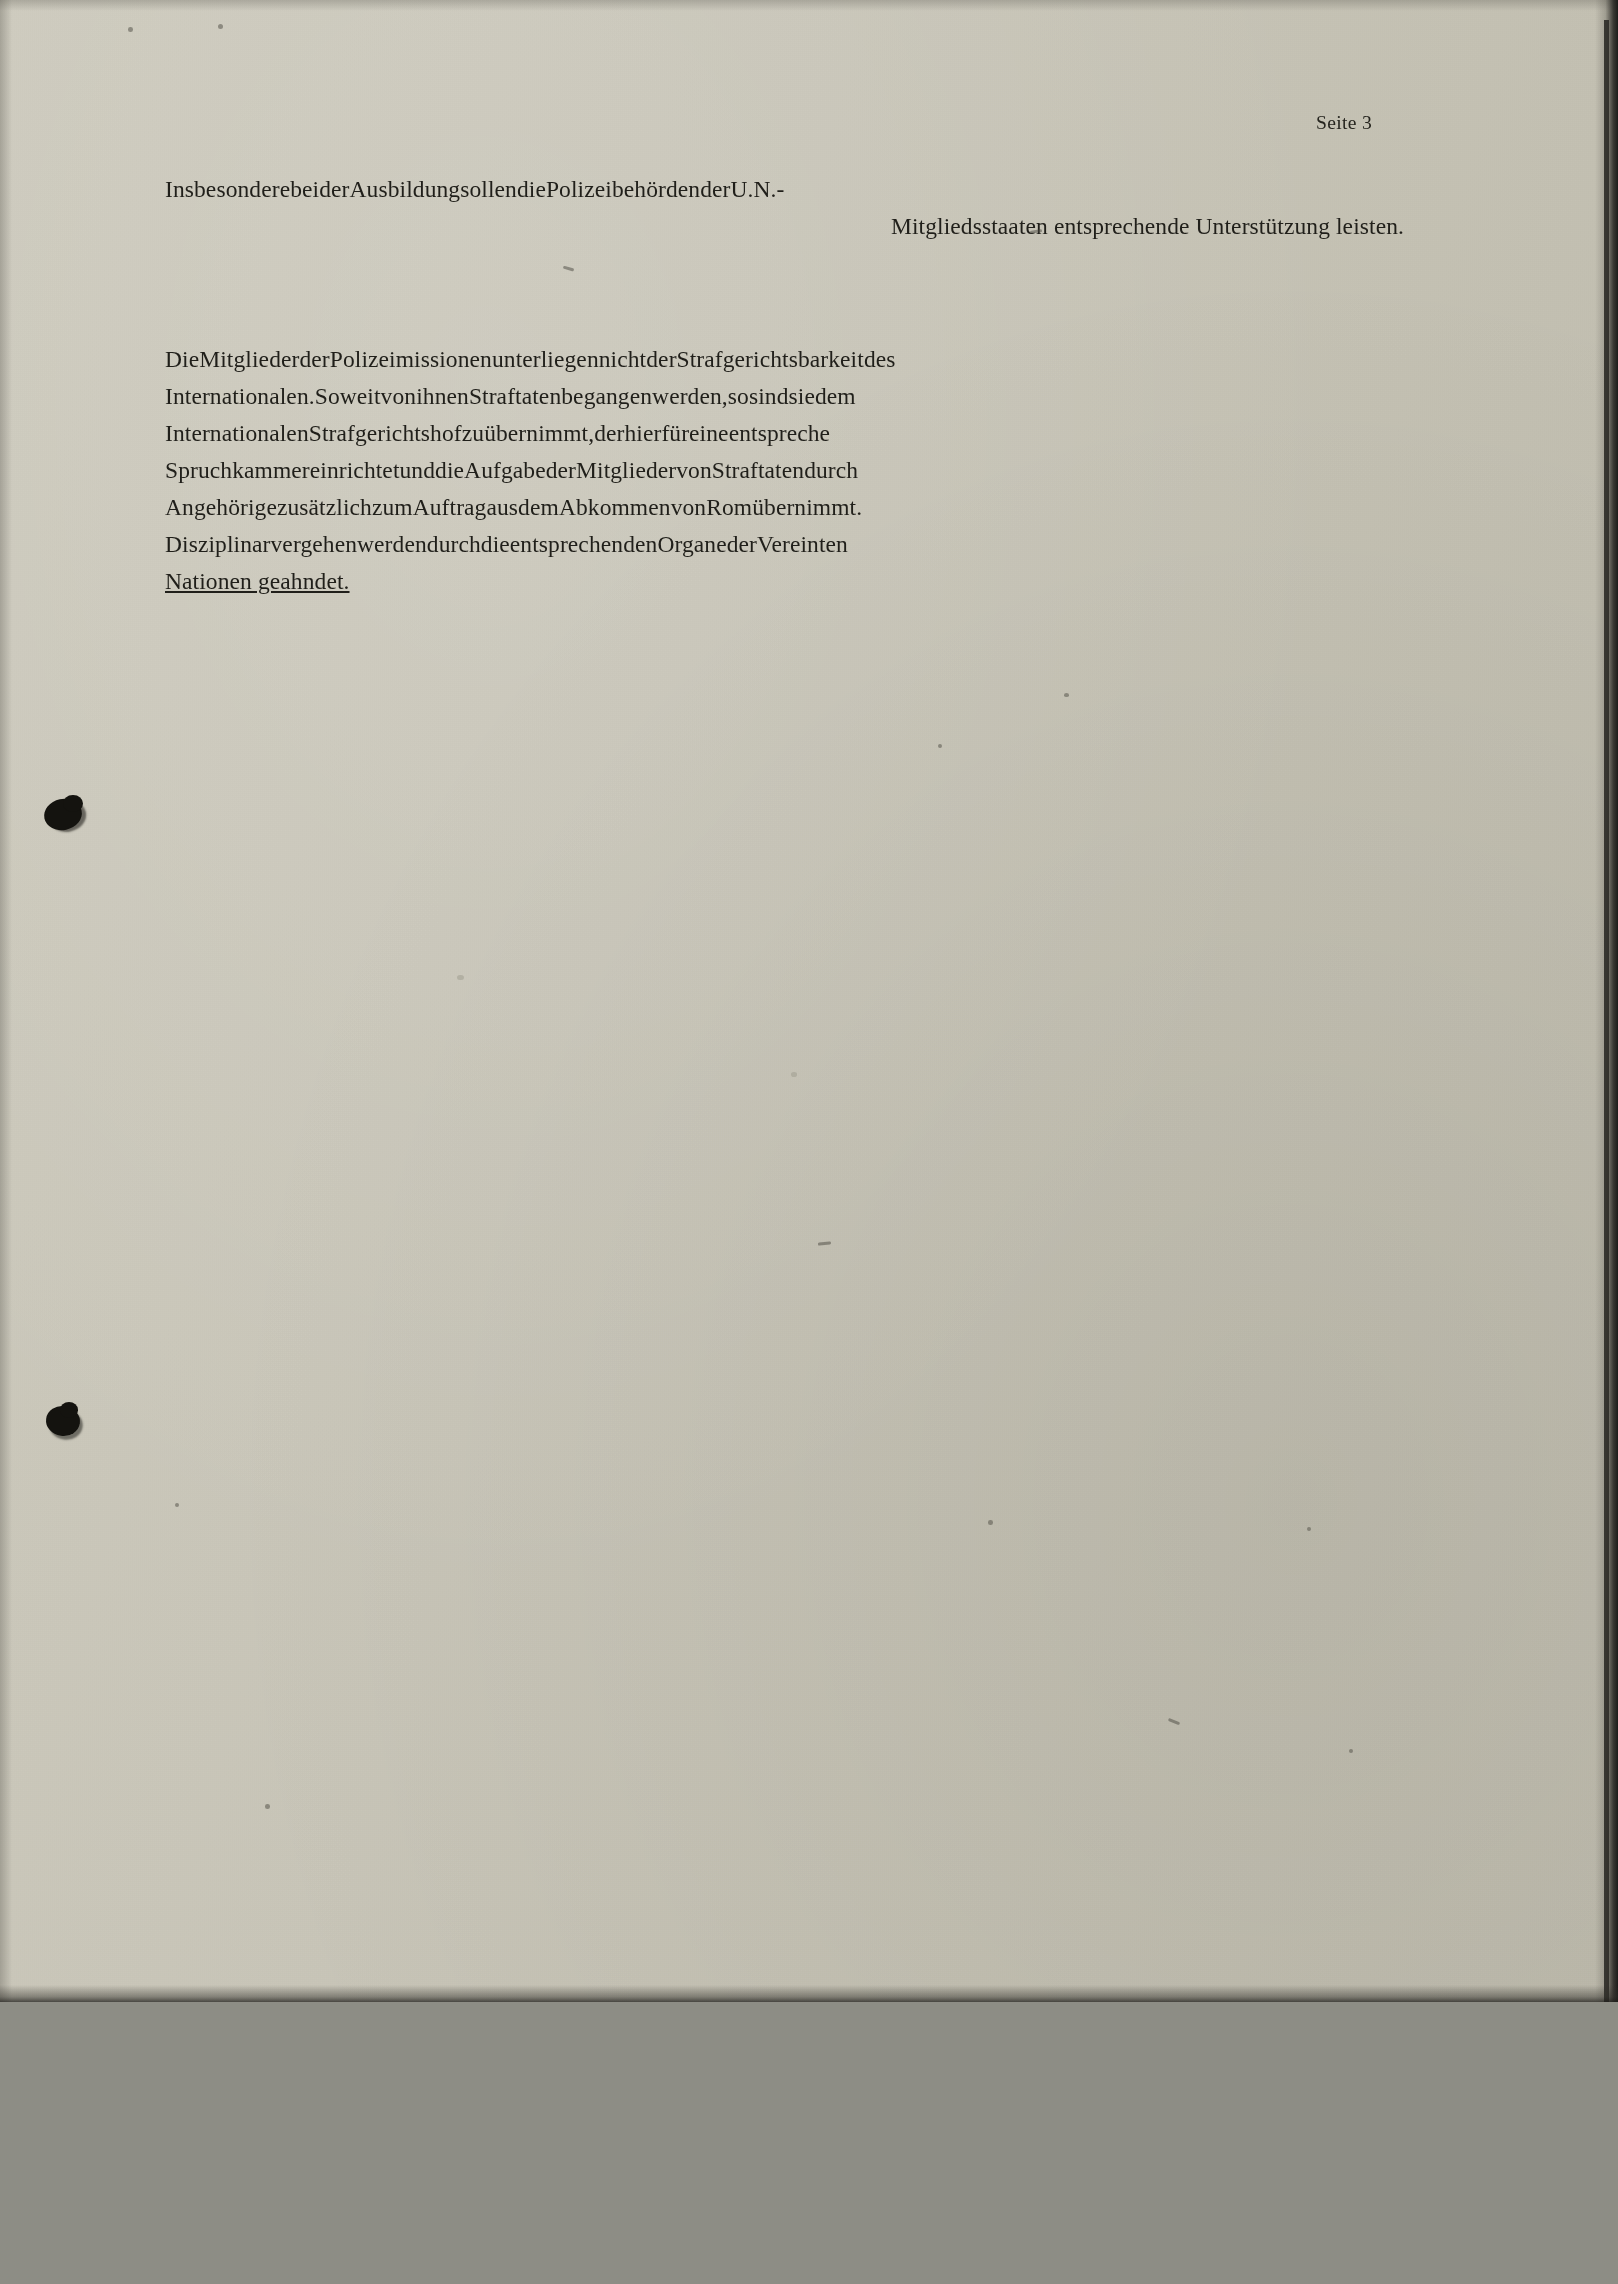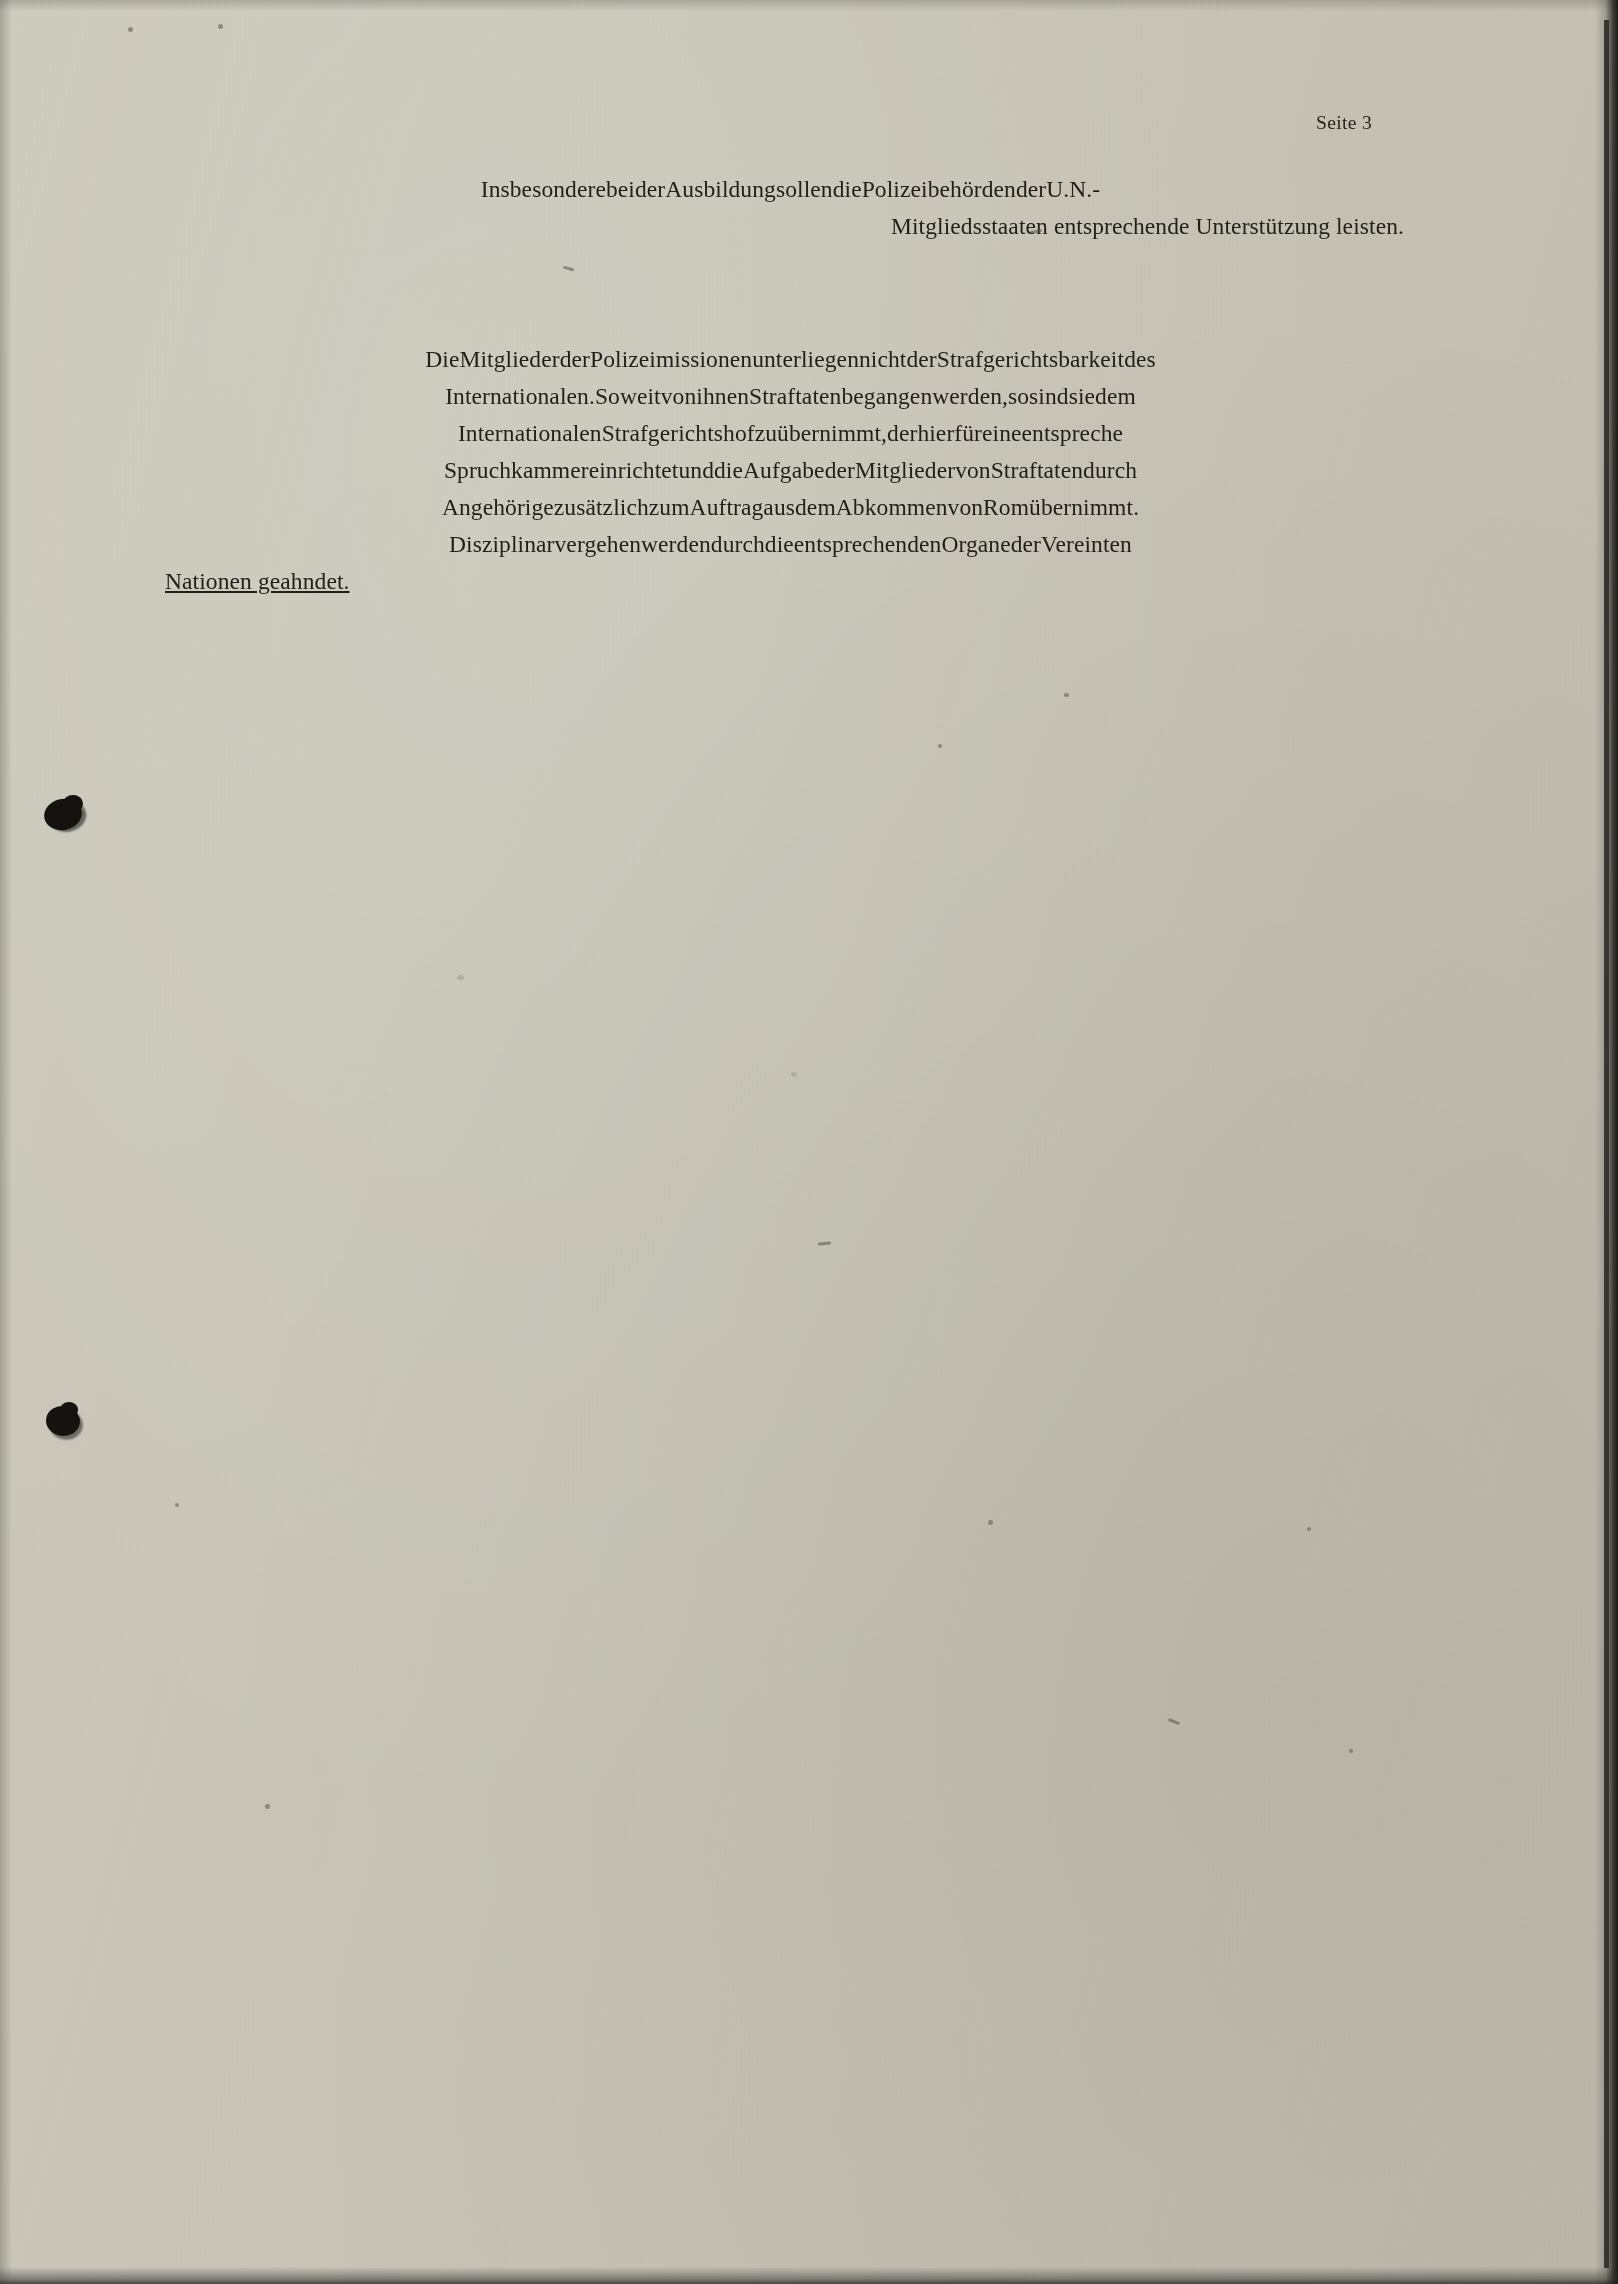--- a/index.html
+++ b/index.html
@@ -10,21 +10,21 @@
   body {
     width: 1618px;
     height: 2284px;
     overflow: hidden;
     font-family: "Liberation Serif", serif;
   }
 
   #page {
     position: relative;
     width: 1618px;
-    height: 2284px;
+    height: 2002px;
     background: #c9c7ba;
     background-image:
       radial-gradient(ellipse at 30% 20%, rgba(255,255,255,0.10) 0%, rgba(255,255,255,0) 55%),
       radial-gradient(ellipse at 80% 75%, rgba(0,0,0,0.05) 0%, rgba(0,0,0,0) 60%),
       linear-gradient(105deg, #cdcabd 0%, #c8c5b8 40%, #c4c1b3 70%, #bfbcae 100%);
     overflow: hidden;
   }
 
   
   #grain {
@@ -113,23 +113,22 @@
     width: 1239px;
   }
   #para-2 .lastline { text-align: left; text-decoration: underline; }
 
   .line {
     display: block;
     white-space: nowrap;
   }
   .jline {
     display: flex;
-    justify-content: center;
+    justify-content: flex-start;
     white-space: nowrap;
-    margin-left: 12px;
   }
   .jline > span { display: inline-block; }
 
   
   .blot {
     position: absolute;
     background: #14130f;
     border-radius: 50%;
   }
   #blot-1 {

